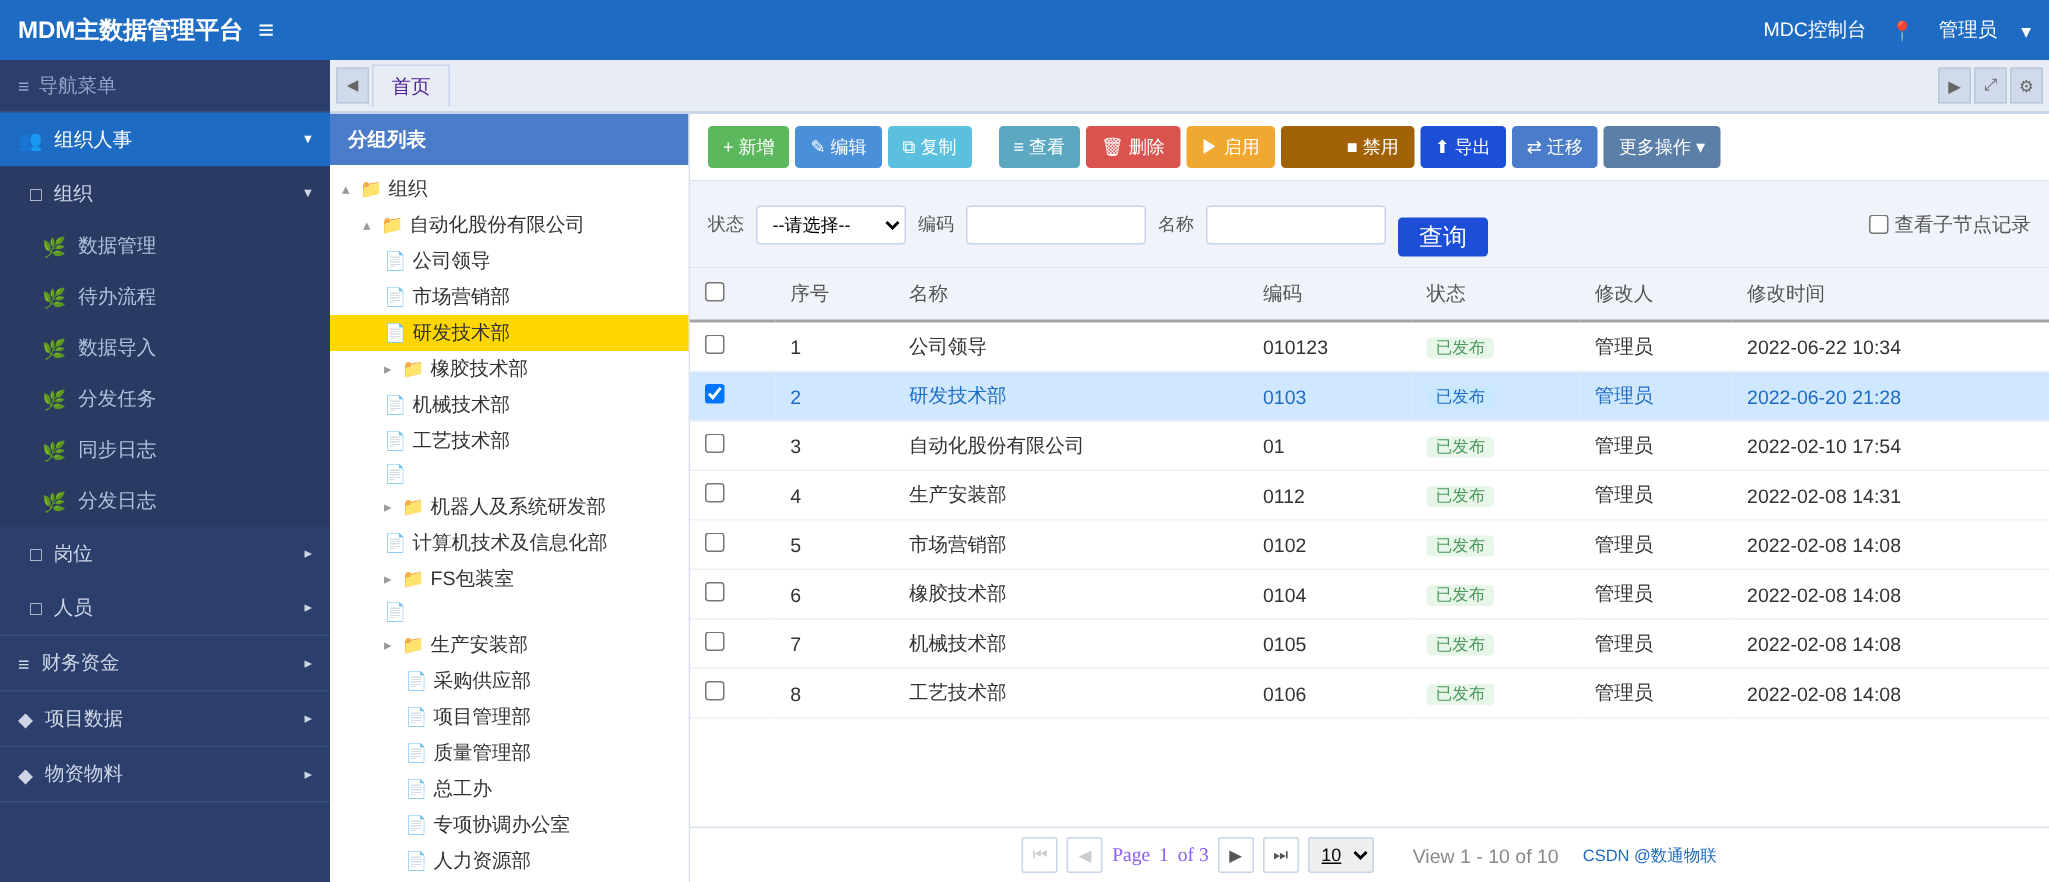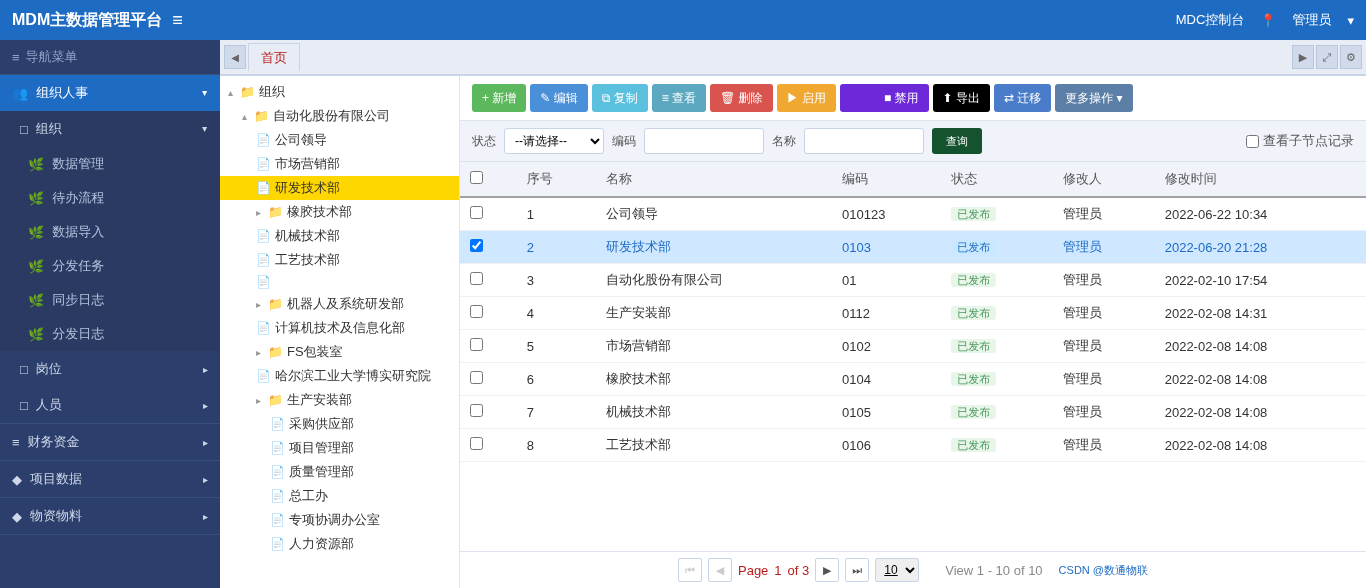--- a/index.html
+++ b/index.html
@@ -105,21 +105,21 @@
       display: flex;
       align-items: center;
       gap: 6px;
       border: 1px solid #c8d4e8;
       background: #fff;
       cursor: pointer;
       font-size: 12px;
       color: #333;
       border-bottom: 2px solid #1e6bc4;
     }
-    .tab.home { background: #e8edf5; border-bottom: none; color: #b91c1c; }
+    .tab.home { background: #e8edf5; border-bottom: none; color: #4c1d95; }
     .tab-close { font-size: 11px; color: #999; cursor: pointer; }
     .tab-right-btns { margin-left: auto; display: flex; gap: 2px; }
     .tab-right-btn {
       background: #d0daea;
       border: 1px solid #b8c8dc;
       width: 22px;
       height: 24px;
       display: flex;
       align-items: center;
       justify-content: center;
@@ -215,25 +215,25 @@
       font-size: 12px;
       display: flex;
       align-items: center;
       gap: 4px;
       color: #fff;
       white-space: nowrap;
     }
     .btn-green { background: #5cb85c; }
     .btn-blue { background: #4a90d9; }
     .btn-teal { background: #5bc0de; }
-    .btn-cyan { background: #5ba8c0; }
+    .btn-cyan { background: #5ba8c0; margin-left: 14px; }
     .btn-red { background: #d9534f; }
     .btn-orange { background: #f0a830; }
-    .btn-dark { background: #6d28d9; padding-left: 44px; }
-    .btn-export { background: #000000; }
+    .btn-dark { background: #a16207; padding-left: 44px; }
+    .btn-export { background: #1d4ed8; }
     .btn-move { background: #4a7cc9; }
     .btn-more { background: #5b7fa6; }
 
     
     .search-bar {
       background: #f0f4fa;
       padding: 7px 12px;
       display: flex;
       align-items: center;
       gap: 8px;
@@ -254,26 +254,27 @@
       border: 1px solid #c8d4e8;
       border-radius: 3px;
       font-size: 12px;
       padding: 0 6px;
       background: #fff;
       width: 120px;
     }
     .search-btn {
       height: 26px;
       padding: 0 14px;
-      background: #14532d;
+      background: #1d4ed8;
       border: none;
       border-radius: 3px;
       color: #fff;
       cursor: pointer;
-      font-size: 11px;
+      font-size: 16px;
+      margin-top: 17px;
     }
     .search-check { display: flex; align-items: center; gap: 4px; margin-left: auto; font-size: 12px; color: #555; }
     .search-check input { cursor: pointer; }
 
     
     .table-container {
       flex: 1;
       overflow: auto;
       background: #fff;
     }
@@ -326,21 +327,21 @@
       background: #fff;
       cursor: pointer;
       display: flex;
       align-items: center;
       justify-content: center;
       font-size: 11px;
       color: #555;
       border-radius: 2px;
     }
     .page-btn.disabled { color: #ccc; cursor: default; }
-    .page-info { color: #b91c1c; }
+    .page-info { color: #8b5cf6; font-family: Liberation Serif, serif; }
     .page-select {
       height: 24px;
       border: 1px solid #c8d4e8;
       border-radius: 2px;
       font-size: 12px;
       padding: 0 4px;
       text-decoration: underline;
     }
     .view-info { color: #888; margin-left: 20px; }
     .watermark { color: #1e6bc4; font-size: 11px; margin-left: 10px; }
@@ -472,20 +473,23 @@
       <div class="tab-right-btns">
         <div class="tab-right-btn">▶</div>
         <div class="tab-right-btn">⤢</div>
         <div class="tab-right-btn">⚙</div>
       </div>
     </div>
 
     <div class="content-panel">
 
       <div class="tree-panel">
+        <div class="tree-panel-header">
+          <span>分组列表</span>
+        </div>
         <div class="tree-body">
 
           <div class="tree-node">
             <span class="expand-icon">▴</span>
             <span class="icon folder-icon">📁</span>
             <span class="label">组织</span>
           </div>
 
           <div class="tree-node" style="padding-left:22px;">
             <span class="expand-icon">▴</span>
@@ -530,21 +534,20 @@
             <span class="icon file-icon">📄</span>
             <span class="label">计算机技术及信息化部</span>
           </div>
           <div class="tree-node" style="padding-left:36px;">
             <span class="expand-icon">▸</span>
             <span class="icon folder-icon">📁</span>
             <span class="label">FS包装室</span>
           </div>
           <div class="tree-node" style="padding-left:36px;">
             <span class="icon file-icon">📄</span>
-            <span class="label">哈尔滨工业大学博实研究院</span>
           </div>
           <div class="tree-node" style="padding-left:36px;">
             <span class="expand-icon">▸</span>
             <span class="icon folder-icon">📁</span>
             <span class="label">生产安装部</span>
           </div>
           <div class="tree-node" style="padding-left:50px;">
             <span class="icon file-icon">📄</span>
             <span class="label">采购供应部</span>
           </div>

